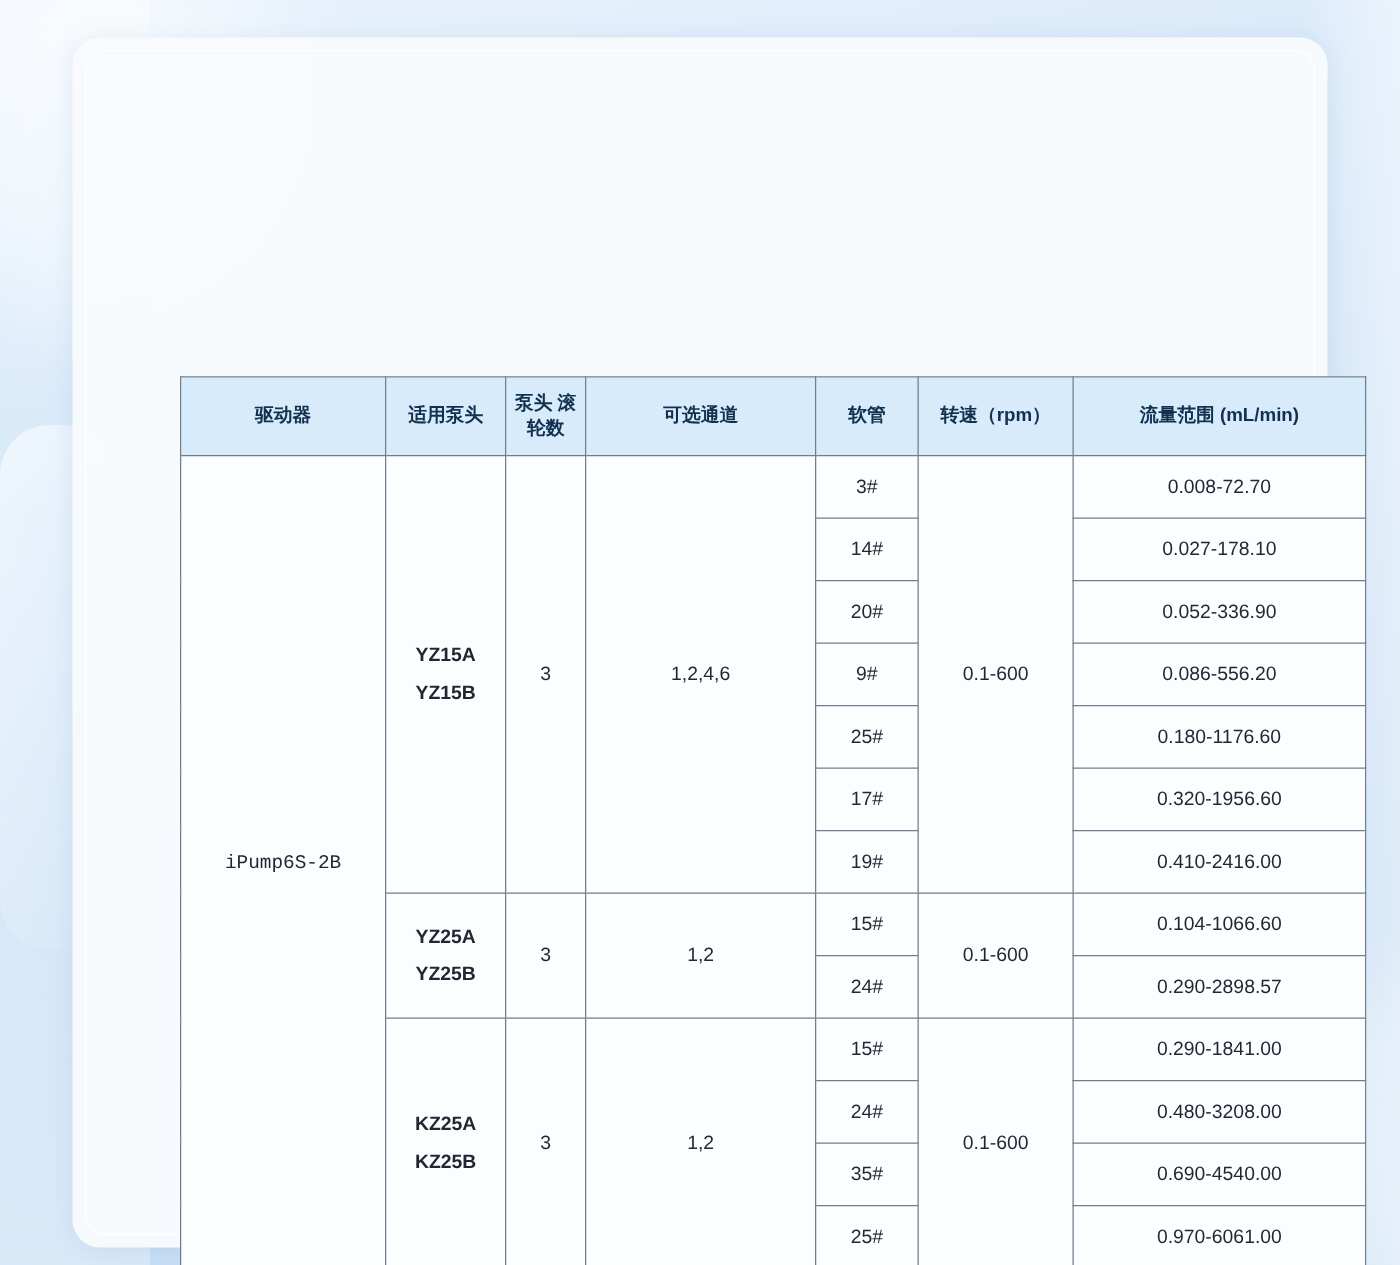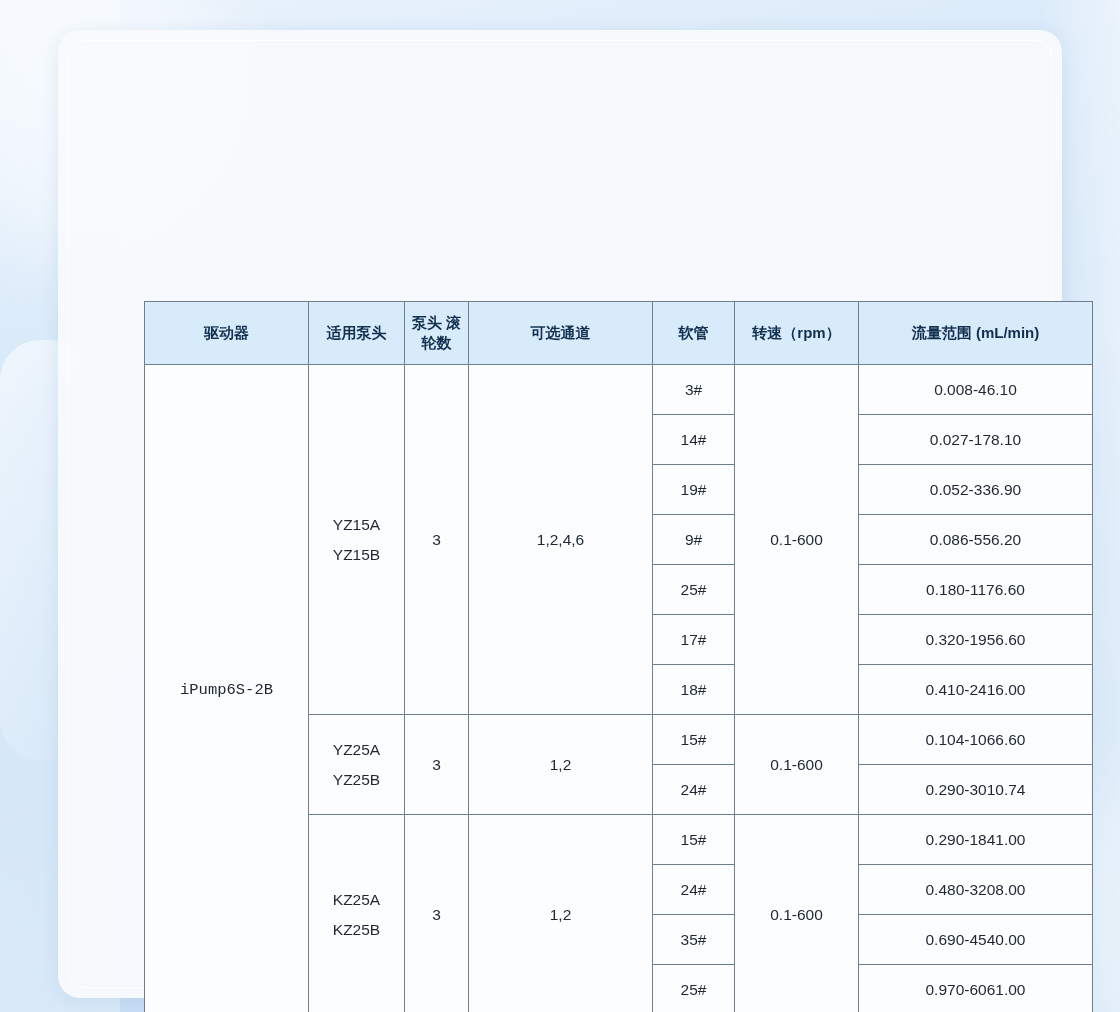--- a/index.html
+++ b/index.html
@@ -148,20 +148,21 @@
   }
   td.driver-cell {
     font-size: 17px;
     color: #1b2430;
     font-family: Liberation Mono, monospace;
   }
   td.head-cell {
     font-size: 16.5px;
     line-height: 1.9;
     white-space: pre-line;
+    font-weight: bold;
   }
   .col-driver   { width: 164px; }
   .col-head     { width: 96px; }
   .col-rollers  { width: 64px; }
   .col-channels { width: 184px; }
   .col-tube     { width: 82px; }
   .col-speed    { width: 124px; }
   .col-flow     { width: 234px; }
 </style>
 </head>
@@ -204,58 +205,58 @@
         </thead>
         <tbody id="table-body">
             <tr>
               <td class="driver-cell" rowspan="13">iPump6S-2B</td>
               <td rowspan="7" class="head-cell">YZ15A
 YZ15B</td>
               <td rowspan="7">3</td>
               <td rowspan="7">1,2,4,6</td>
               <td>3#</td>
               <td rowspan="7">0.1-600</td>
-              <td>0.008-46.10</td>
+              <td>0.008-72.70</td>
             </tr>
             <tr>
               <td>14#</td>
               <td>0.027-178.10</td>
             </tr>
             <tr>
-              <td>19#</td>
+              <td>20#</td>
               <td>0.052-336.90</td>
             </tr>
             <tr>
               <td>9#</td>
               <td>0.086-556.20</td>
             </tr>
             <tr>
               <td>25#</td>
               <td>0.180-1176.60</td>
             </tr>
             <tr>
               <td>17#</td>
               <td>0.320-1956.60</td>
             </tr>
             <tr>
-              <td>18#</td>
+              <td>19#</td>
               <td>0.410-2416.00</td>
             </tr>
             <tr>
               <td rowspan="2" class="head-cell">YZ25A
 YZ25B</td>
               <td rowspan="2">3</td>
               <td rowspan="2">1,2</td>
               <td>15#</td>
               <td rowspan="2">0.1-600</td>
               <td>0.104-1066.60</td>
             </tr>
             <tr>
               <td>24#</td>
-              <td>0.290-3010.74</td>
+              <td>0.290-2898.57</td>
             </tr>
             <tr>
               <td rowspan="4" class="head-cell">KZ25A
 KZ25B</td>
               <td rowspan="4">3</td>
               <td rowspan="4">1,2</td>
               <td>15#</td>
               <td rowspan="4">0.1-600</td>
               <td>0.290-1841.00</td>
             </tr>

